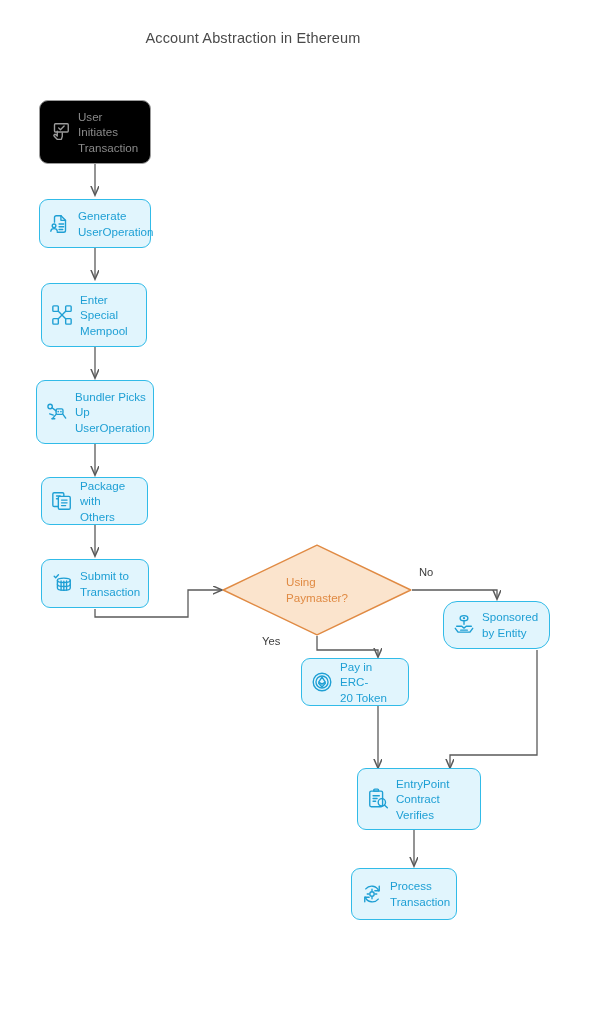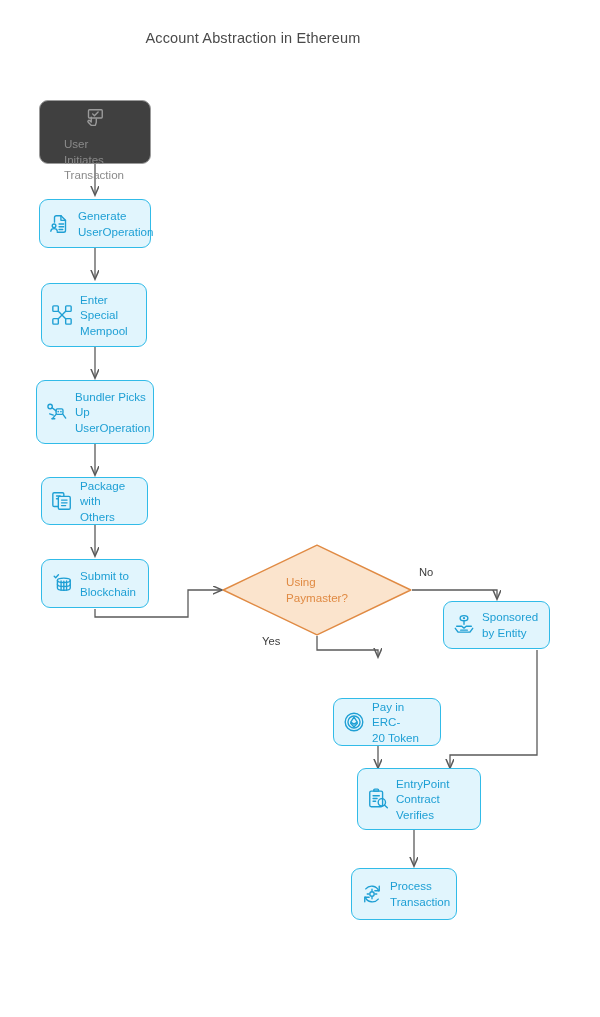--- a/index.html
+++ b/index.html
@@ -47,22 +47,21 @@
     flex-direction: row;
     align-items: center;
     gap: 7px;
     border-radius: 9px;
     border: 1.3px solid #31bbe8;
     background: #e1f5fd;
     padding: 6px 11px 6px 9px;
   }
   .node.start {
     border: 1.3px solid #9b9b9b;
-    background: #404040;
-    flex-direction: column;
+    background: #000000;
   }
   .node .ico {
     flex: 0 0 auto;
     width: 22px; height: 22px;
     display: block;
   }
   .node .lbl {
     font-size: 11.6px;
     line-height: 15.6px;
     color: #1e9fd4;
@@ -209,45 +208,45 @@
     <svg class="ico" viewBox="0 0 24 24" fill="none" stroke="#1e9fd4" stroke-width="1.5" stroke-linecap="round" stroke-linejoin="round">
       <path d="M3.5 3.5l1.6 1.6 3-3.1"></path>
       <ellipse cx="14" cy="8" rx="7" ry="2.4"></ellipse>
       <path d="M7 8v8.4c0 1.3 3.1 2.4 7 2.4s7-1.1 7-2.4V8"></path>
       <path d="M7 12.3c0 1.3 3.1 2.4 7 2.4s7-1.1 7-2.4"></path>
       <line x1="11" y1="8.6" x2="11" y2="18.6"></line>
       <line x1="14" y1="8.8" x2="14" y2="18.8"></line>
       <line x1="17" y1="8.6" x2="17" y2="18.6"></line>
     </svg>
     <div class="lbl">Submit to
-Blockchain</div>
+Transaction</div>
   </div>
 
   <div class="diamond" style="left:222px; top:544px;">
     <svg class="dshape" viewBox="0 0 190 92" preserveAspectRatio="none">
       <polygon points="95,1.2 188.8,46 95,90.8 1.2,46" fill="#fbe4cd" stroke="#e08a43" stroke-width="1.4" stroke-linejoin="round"></polygon>
     </svg>
     <div class="dlabel">Using
 Paymaster?</div>
   </div>
 
-  <div class="node" style="left:443px; top:601px; width:107px; height:48px;">
+  <div class="node" style="left:443px; top:601px; width:107px; height:48px;border-radius:14px;">
     <svg class="ico" viewBox="0 0 24 24" fill="none" stroke="#1e9fd4" stroke-width="1.5" stroke-linecap="round" stroke-linejoin="round">
       <ellipse cx="12" cy="4.6" rx="4.2" ry="2.8"></ellipse>
       <circle cx="12" cy="4.6" r="1.2" fill="#1e9fd4" stroke="none"></circle>
       <path d="M12 8.2v3"></path>
       <path d="M4 13.4h5.6l2.4 2 2.4-2H20"></path>
       <path d="M2.5 15.6l3 4.2h13l3-4.2"></path>
       <path d="M8.4 17.6h7.2"></path>
     </svg>
     <div class="lbl">Sponsored
 by Entity</div>
   </div>
 
-  <div class="node" style="left:333px; top:658px; width:108px; height:48px;margin-top:40px;">
+  <div class="node" style="left:301px; top:658px; width:108px; height:48px;">
     <svg class="ico" viewBox="0 0 24 24" fill="none" stroke="#1e9fd4" stroke-width="1.5" stroke-linecap="round" stroke-linejoin="round">
       <circle cx="12" cy="12" r="9.6"></circle>
       <circle cx="12" cy="12" r="6.6"></circle>
       <path d="M12 6.6L8.4 12.1 12 14.4l3.6-2.3z"></path>
       <path d="M8.4 13.3L12 17.4l3.6-4.1"></path>
     </svg>
     <div class="lbl">Pay in ERC-
 20 Token</div>
   </div>
 

